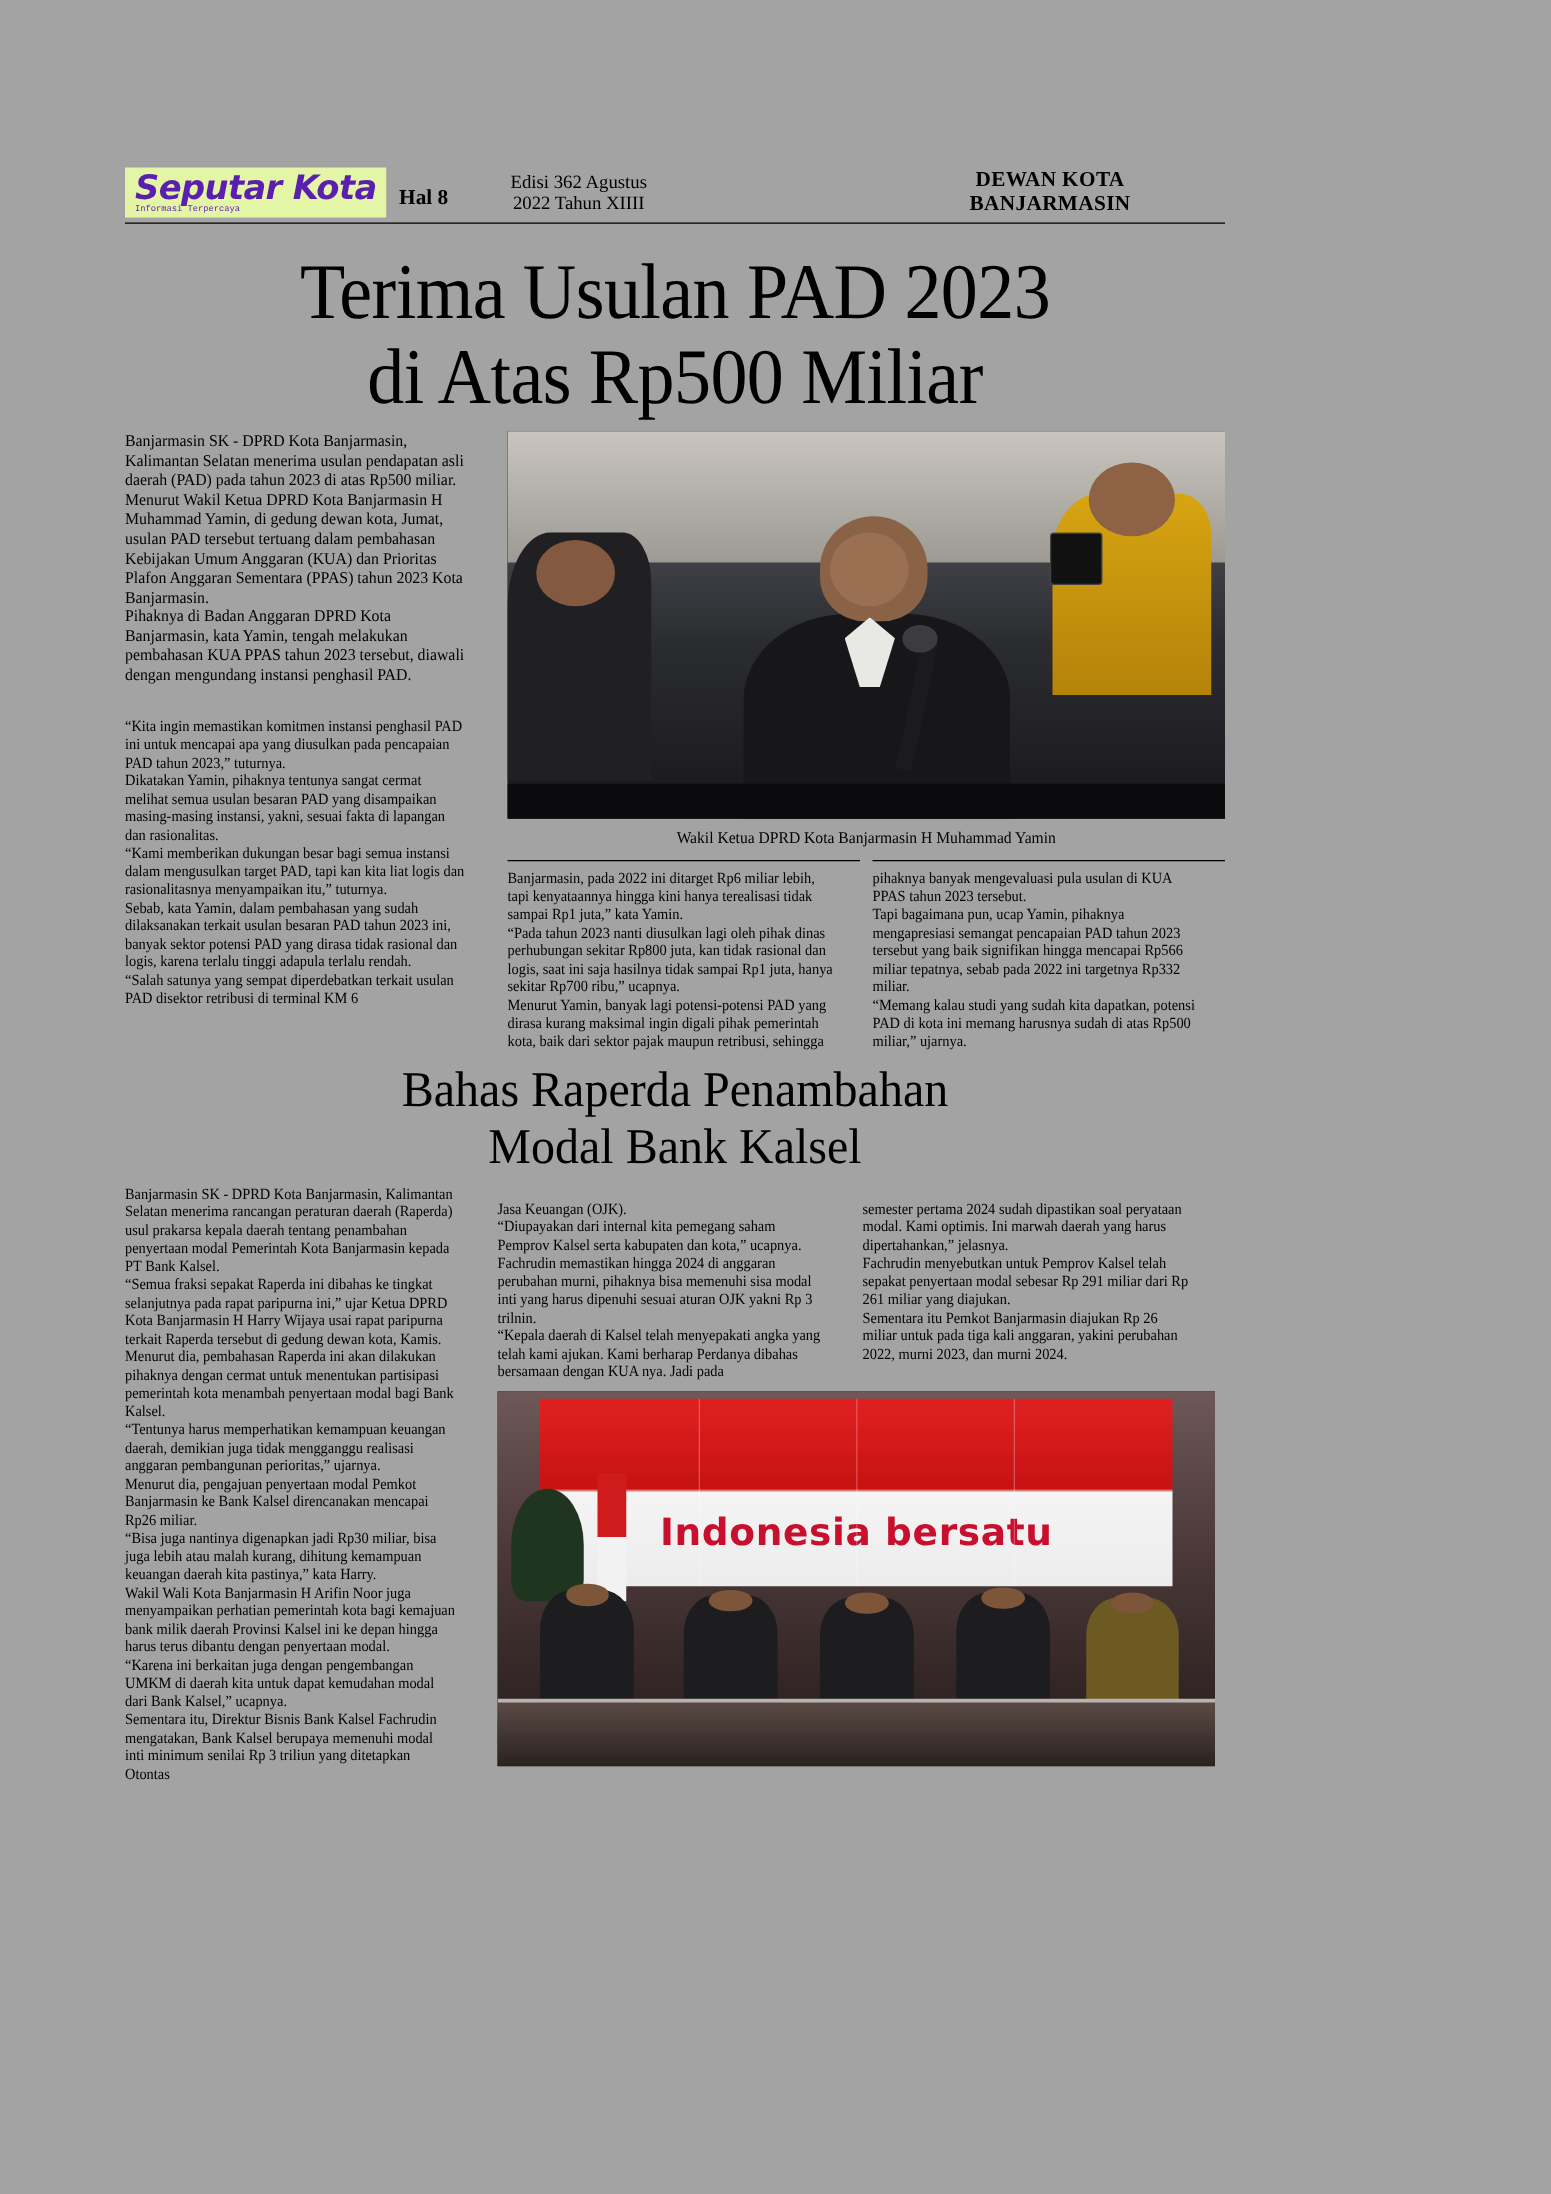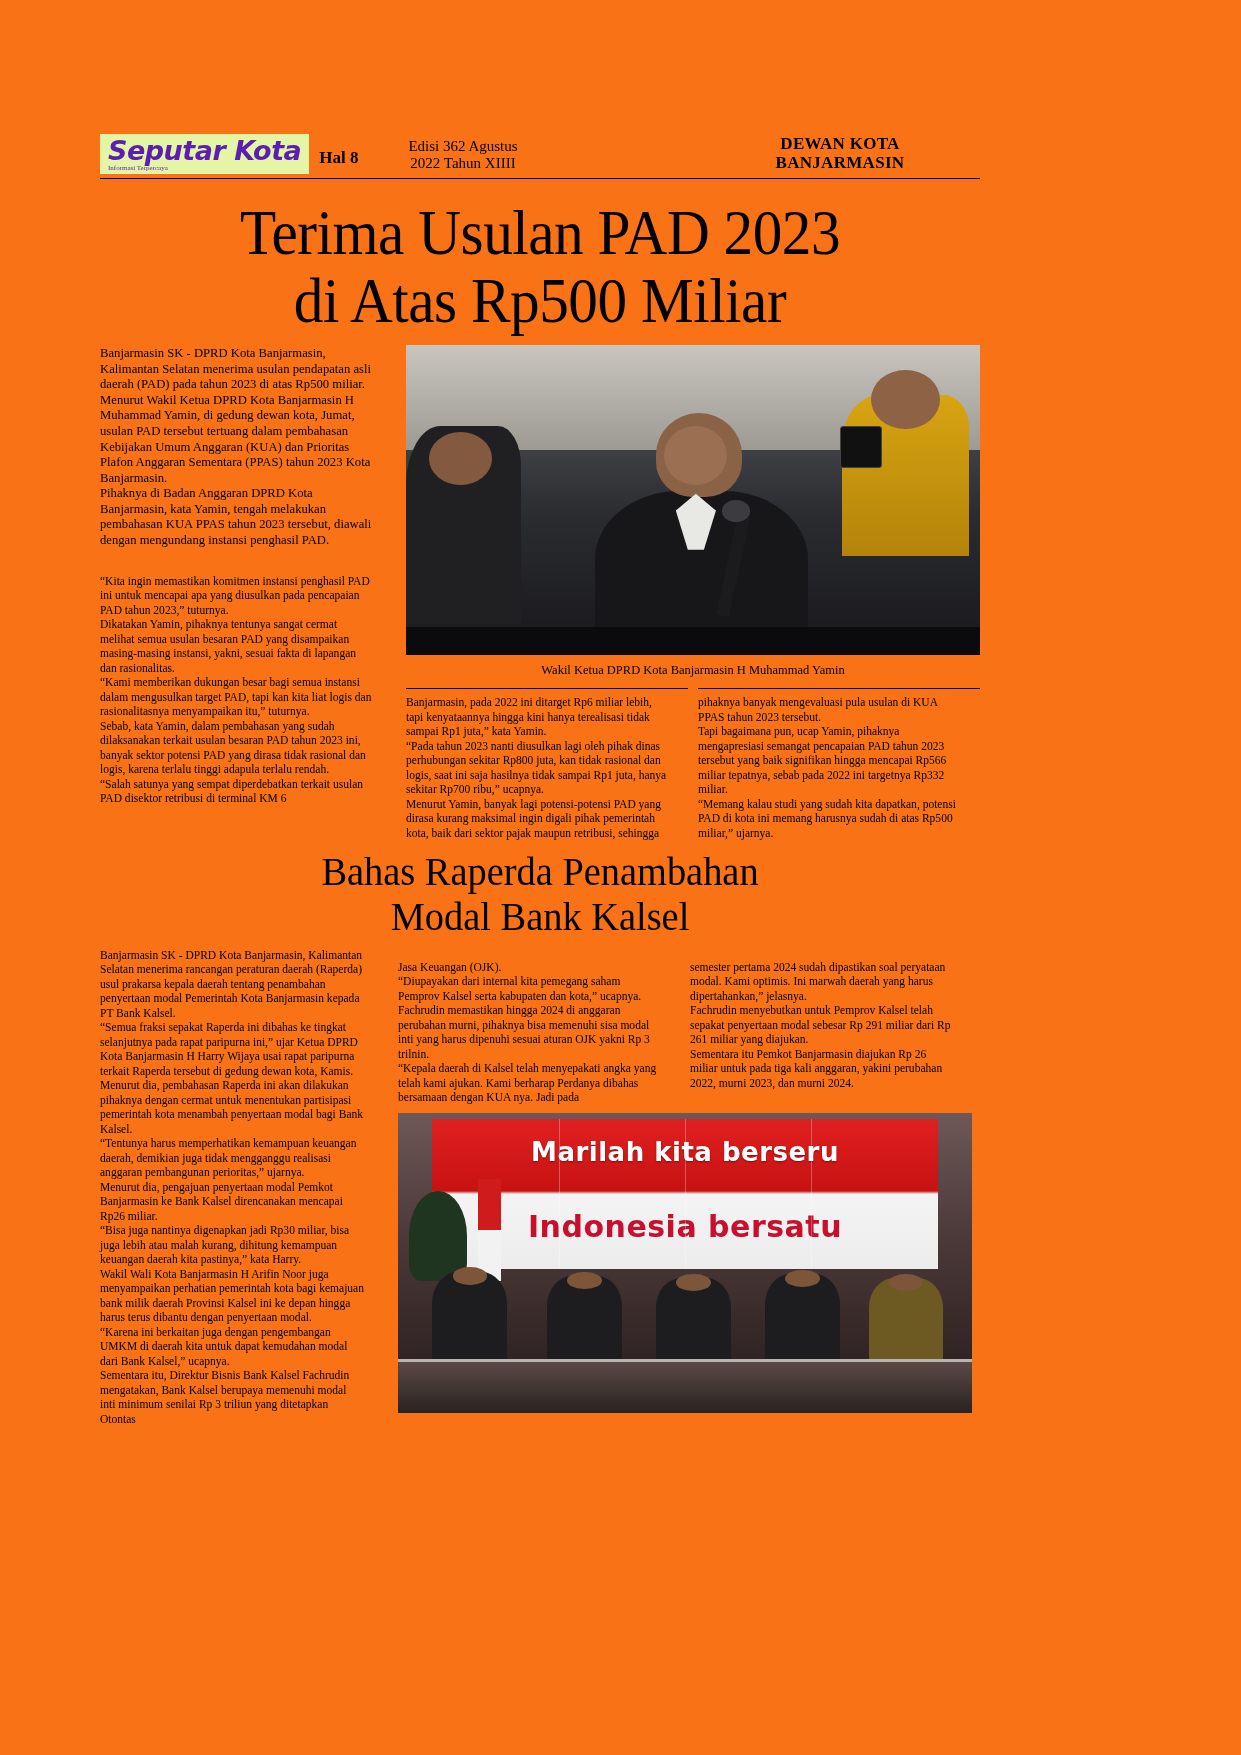--- a/index.html
+++ b/index.html
@@ -6,21 +6,21 @@
   body{
     width:1241px;height:1755px;
     background:#ffffff;
     font-family:"Liberation Serif", serif;
     color:#000;
     overflow:hidden;
   }
   .page{
     position:relative;
     width:1241px;height:1755px;
-    background:#f97316;
+    background:#a3a3a3;
     box-sizing:border-box;
   }
   .sheet{
     position:absolute;
     left:100px; top:118px;
     width:880px;
   }
 
   
   .masthead{
@@ -38,21 +38,21 @@
   .logo-text{
     font-family:"DejaVu Sans", sans-serif;
     font-weight:bold;
     font-style:italic;
     font-size:27px;
     color:#5b1fb0;
     letter-spacing:-0.5px;
     display:block;
   }
   .logo-sub{
-    font-family:Liberation Serif, serif;
+    font-family:Liberation Mono, monospace;
     font-size:7px;
     color:#5b1fb0;
     display:block;
     margin-top:1px;
   }
   .hal{
     font-family:"Liberation Serif", serif;
     font-weight:bold;
     font-size:17px;
     margin-left:10px;
@@ -316,21 +316,20 @@
           <div class="col">
             <p class="tight">semester pertama 2024 sudah dipastikan soal peryataan modal. Kami optimis. Ini marwah daerah yang harus dipertahankan,” jelasnya.</p>
             <p class="tight">Fachrudin menyebutkan untuk Pemprov Kalsel telah sepakat penyertaan modal sebesar Rp 291 miliar dari Rp 261 miliar yang diajukan.</p>
             <p class="tight">Sementara itu Pemkot Banjarmasin diajukan Rp 26 miliar untuk pada tiga kali anggaran, yakini perubahan 2022, murni 2023, dan murni 2024.</p>
           </div>
         </div>
 
         <div class="photo2">
           <div class="p2-bg"></div>
           <div class="p2-screen"></div>
-          <div class="p2-banner1">Marilah kita berseru</div>
           <div class="p2-banner2">Indonesia bersatu</div>
           <div class="p2-grid-v" style="left:28%;"></div>
           <div class="p2-grid-v" style="left:50%;"></div>
           <div class="p2-grid-v" style="left:72%;"></div>
           <div class="p2-plant"></div>
           <div class="p2-flag"></div>
           <div class="p2-people">
             <div class="p2-fig" style="left:6%;width:13%;height:86%;"></div>
             <div class="p2-fhead" style="left:9.5%;bottom:74%;width:6%;height:16%;"></div>
             <div class="p2-fig" style="left:26%;width:13%;height:82%;"></div>

